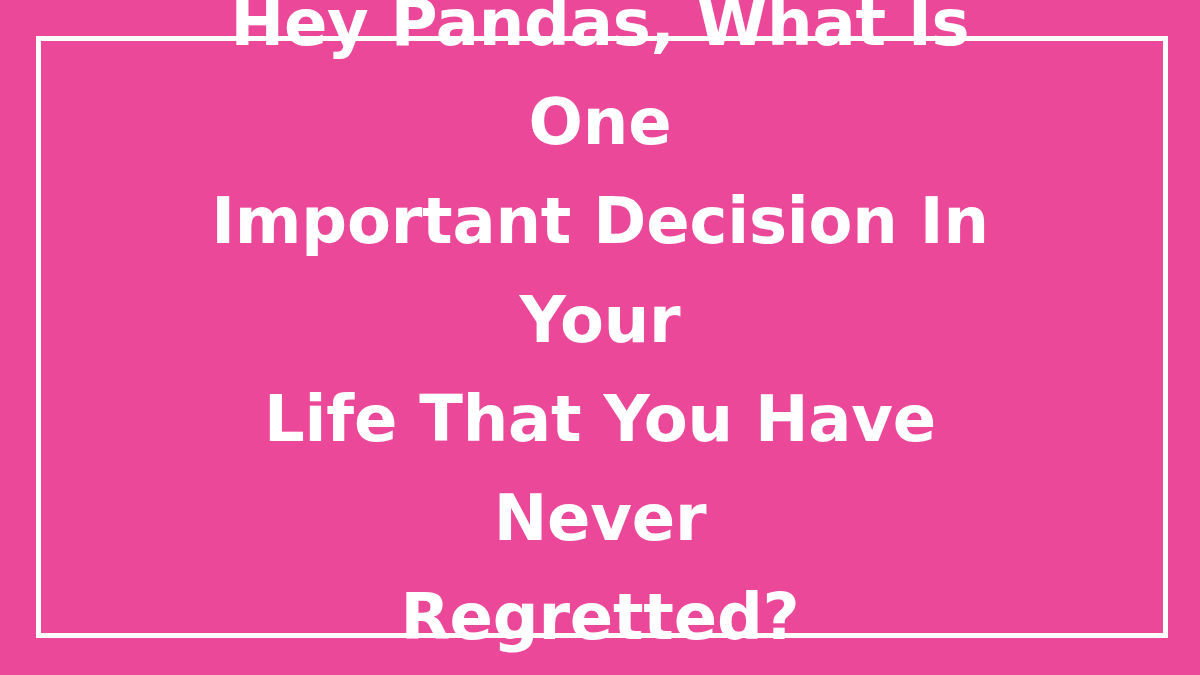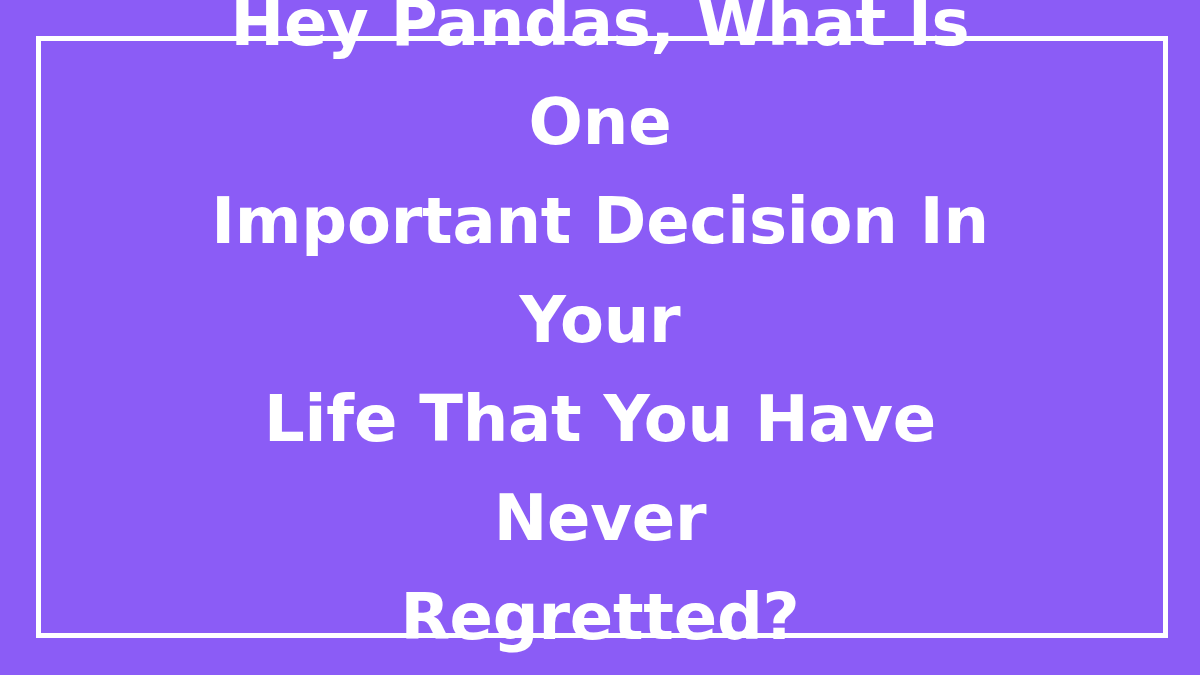--- a/index.html
+++ b/index.html
@@ -10,21 +10,21 @@
     width: 1200px;
     height: 675px;
     overflow: hidden;
     font-family: "DejaVu Sans", sans-serif;
   }
 
   .card {
     position: relative;
     width: 1200px;
     height: 675px;
-    background: #8b5cf6;
+    background: #ec4899;
     box-sizing: border-box;
   }
 
   .card-frame {
     position: absolute;
     left: 36px;
     top: 36px;
     width: 1132px;
     height: 602px;
     box-sizing: border-box;

